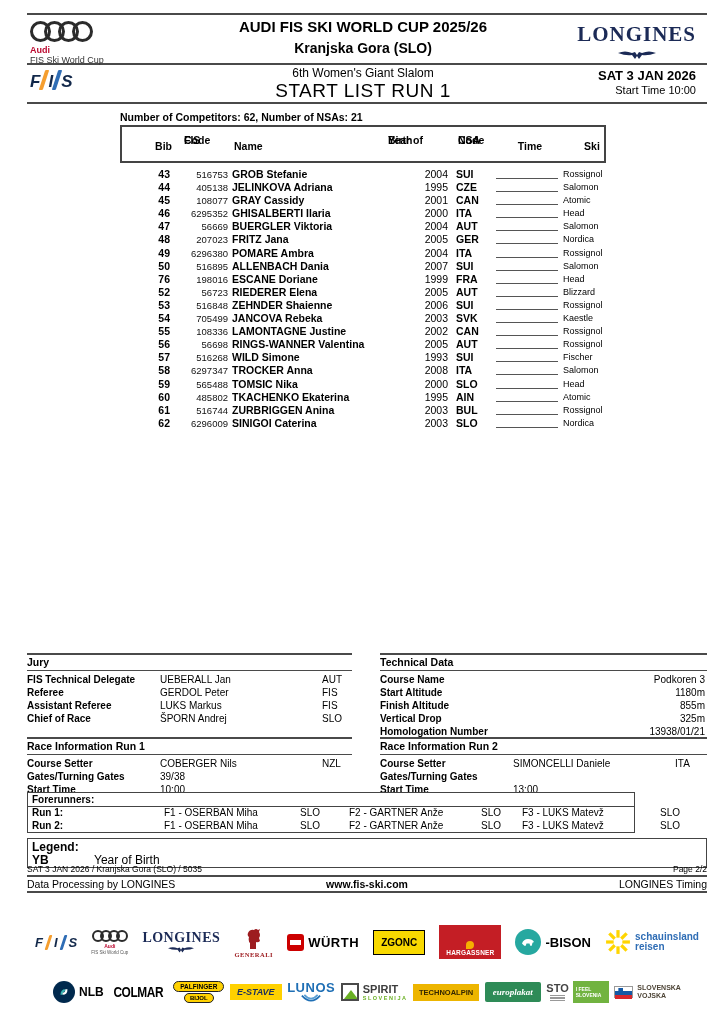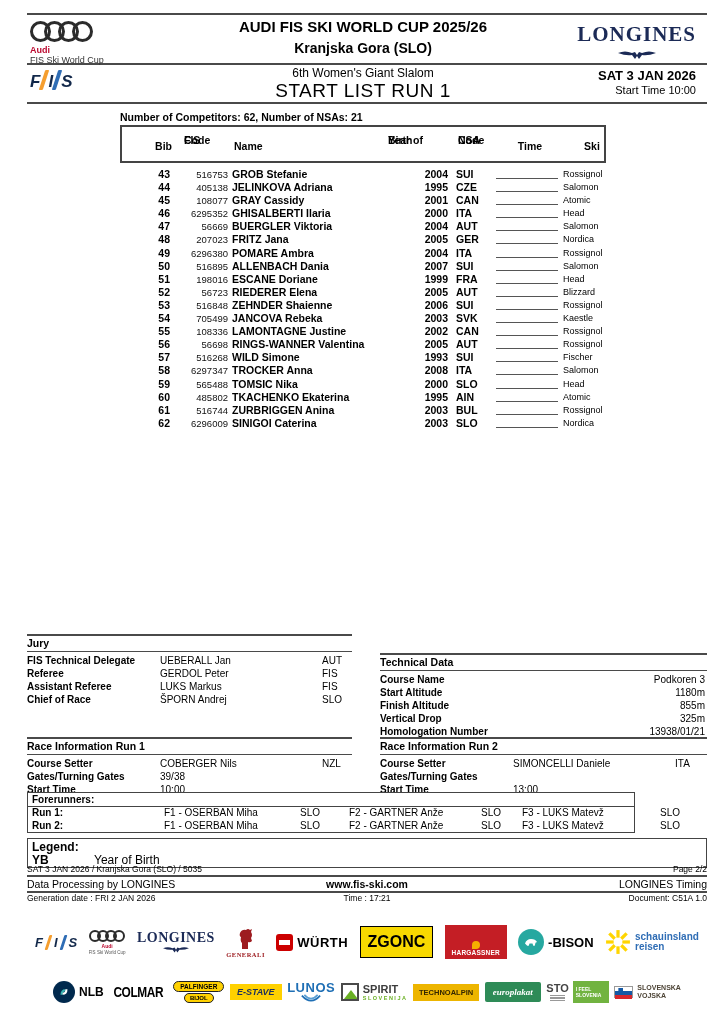--- a/index.html
+++ b/index.html
@@ -54,21 +54,21 @@
   .th-time { left:378px; width:60px; top:13px; text-align:center; }
   .th-ski  { left:448px; width:44px; top:13px; text-align:center; }
   .th2 { display:block; }
 
   .rows { position:absolute; left:120px; top:168px; width:486px; }
   .row { position:relative; height:13.1px; font-size:10.5px; line-height:13px; }
   .row span { position:absolute; white-space:nowrap; }
   .td-bib  { left:8px;  width:42px; text-align:right; font-weight:bold; }
   .td-code { left:48px; width:60px; text-align:right; font-size:9.5px; color:#111; }
   .td-name { left:112px; font-weight:bold; }
-  .td-yob  { left:270px; width:58px; text-align:right; font-weight:bold; }
+  .td-yob  { left:270px; width:58px; text-align:right; font-weight:normal; }
   .td-nsa  { left:336px; width:42px; font-weight:bold; }
   .td-time-line { left:376px; width:62px; top:10px; height:0; border-bottom:1.6px solid #555; }
   .td-ski  { left:443px; font-size:9px; }
 
   
   .sec { position:absolute; font-size:10px; }
   .sec-l { left:27px;  width:325px; }
   .sec-r { left:380px; width:327px; }
   .sec-title { font-weight:bold; font-size:10.5px; border-top:2px solid #4a4a4a;
                border-bottom:1.5px solid #4a4a4a; padding:1px 0 2px; margin-bottom:2px; }
@@ -114,21 +114,21 @@
   .s-audi-word { font-size:5px; font-weight:bold; color:#bb0a30; margin-top:1px; }
 
   .s-longines { color:#1b2a56; font-family:"Liberation Serif", serif; font-weight:bold;
                 font-size:14px; letter-spacing:.5px; }
   .generali-word { font-family:"Liberation Serif", serif; font-size:6.5px; font-weight:bold; color:#9d1c20; letter-spacing:.5px; }
 
   .wurth-mark { width:17px; height:17px; background:#cc0000; border-radius:3px; position:relative; }
   .wurth-mark:before { content:""; position:absolute; left:3px; top:6px; width:11px; height:5px; background:#fff; }
   .wurth-word { font-size:13px; font-weight:800; letter-spacing:.5px; }
 
-  .zgonc { background:#f8d900; border:1.5px solid #000; padding:6px 7px; font-size:16px; font-weight:800; }
+  .zgonc { background:#f8d900; border:1.5px solid #000; padding:6px 7px; font-size:10px; font-weight:800; }
 
   .hargassner { width:62px; height:34px; background:#c41e25; color:#fff; text-align:center;
                 display:flex; flex-direction:column; justify-content:flex-end; padding-bottom:3px; }
   .flame { width:8px; height:8px; background:#f6b000; border-radius:50% 50% 50% 0; margin:3px auto 0; }
   .harg-word { font-size:6.5px; font-weight:bold; letter-spacing:.2px; }
 
   .bison-circle { width:26px; height:26px; border-radius:50%; background:#26a8a0;
                   display:flex; align-items:center; justify-content:center; }
   .bison-word { font-size:13px; font-weight:800; }
   .bison-word:before { content:"-"; }
@@ -314,21 +314,21 @@
         <span class="td-bib">50</span>
         <span class="td-code">516895</span>
         <span class="td-name">ALLENBACH Dania</span>
         <span class="td-yob">2007</span>
         <span class="td-nsa">SUI</span>
         <span class="td-time-line"></span>
         <span class="td-ski">Salomon</span>
       </div>
 
       <div class="row">
-        <span class="td-bib">51</span>
+        <span class="td-bib">76</span>
         <span class="td-code">198016</span>
         <span class="td-name">ESCANE Doriane</span>
         <span class="td-yob">1999</span>
         <span class="td-nsa">FRA</span>
         <span class="td-time-line"></span>
         <span class="td-ski">Head</span>
       </div>
 
       <div class="row">
         <span class="td-bib">52</span>
@@ -434,21 +434,21 @@
         <span class="td-bib">62</span>
         <span class="td-code">6296009</span>
         <span class="td-name">SINIGOI Caterina</span>
         <span class="td-yob">2003</span>
         <span class="td-nsa">SLO</span>
         <span class="td-time-line"></span>
         <span class="td-ski">Nordica</span>
       </div>
     </div>
 
-  <div class="sec sec-l" style="top:634px;">
+  <div class="sec sec-l" style="top:653px;">
     <div class="sec-title">Jury</div>
     <div>
 
         <div class="krow">
           <span class="lbl">FIS Technical Delegate</span>
           <span class="val">UEBERALL Jan</span>
           <span class="nat">AUT</span>
         </div>
 
         <div class="krow">
@@ -588,25 +588,20 @@
     <span>SAT 3 JAN 2026 / Kranjska Gora (SLO) / 5035</span>
     <span>Page 2/2</span>
   </div>
   <div class="rule" style="top:875px;height:2px;"></div>
   <div class="f-line2">
     <span>Data Processing by LONGINES</span>
     <span class="c">www.fis-ski.com</span>
     <span class="r">LONGINES Timing</span>
   </div>
   <div class="rule" style="top:891px;height:2px;"></div>
-  <div class="f-line3">
-    <span>Generation date : FRI 2 JAN 2026</span>
-    <span class="c">Time : 17:21</span>
-    <span class="r">Document: C51A 1.0</span>
-  </div>
 
   <div class="spon spon1">
     <div class="logo fis-logo">
       <span class="fis-letter" style="font-size:13px">F</span>
       <span class="fis-slash orange" style="height:15px;width:3px"></span>
       <span class="fis-letter" style="font-size:13px">I</span>
       <span class="fis-slash blue" style="height:15px;width:3px"></span>
       <span class="fis-letter" style="font-size:13px">S</span>
     </div>
     <div class="col">

